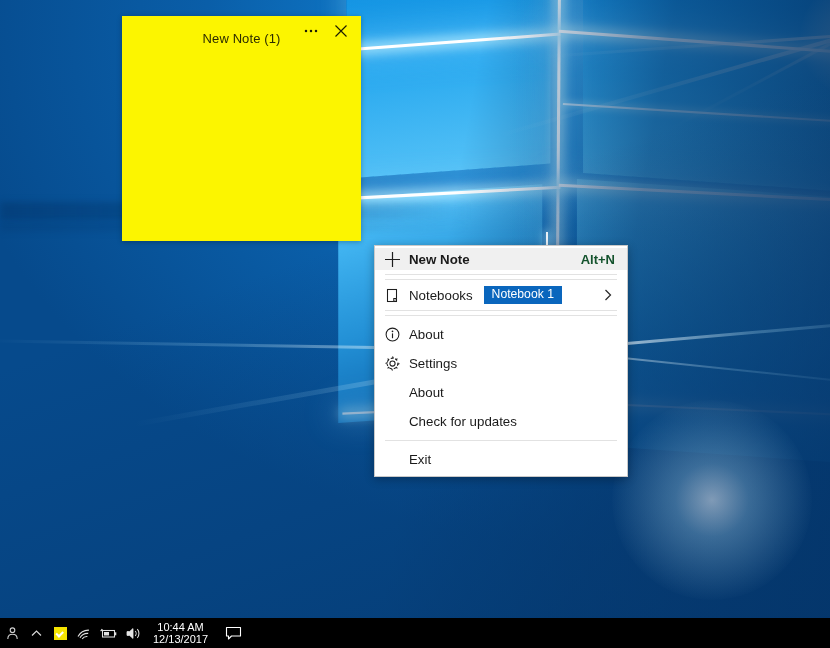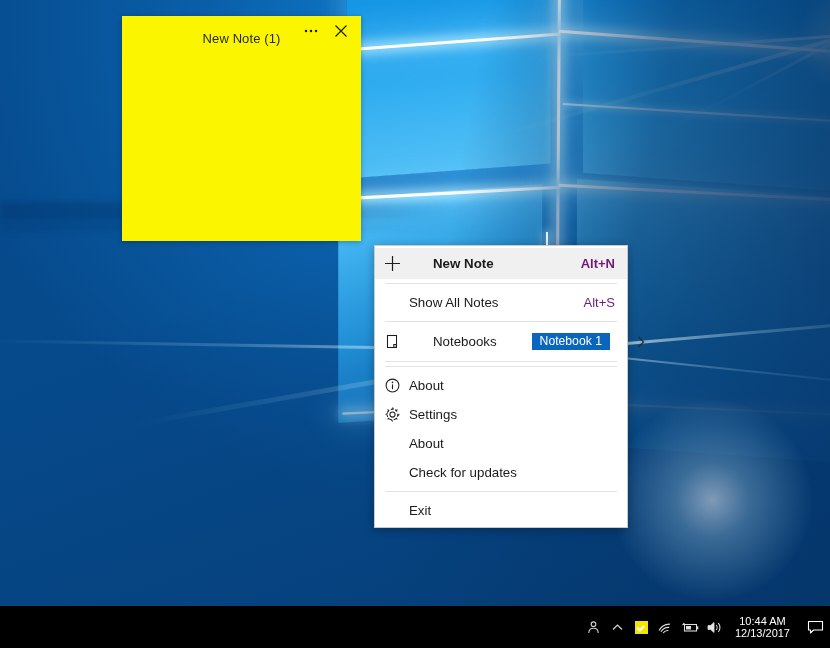--- a/index.html
+++ b/index.html
@@ -115,52 +115,52 @@
     background:#ffffff;
     border:1px solid #c9c9c9;
     box-shadow:0 2px 9px rgba(0,0,0,0.30);
     padding:2px 0 2px 0;
     font-size:13.3px; color:#1a1a1a;
   }
   .mi {
     position:relative; display:flex; align-items:center;
     height:29px; padding:0 12px 0 0; cursor:default;
   }
-  .mi.tall { height:31px;gap:24px; }
+  .mi.tall { height:22px; }
   .mi.selected { background:#f0f0f0; }
   .mi-ico {
     width:34px; min-width:34px; height:100%;
     display:flex; align-items:center; justify-content:center;
     color:#1d1d1d;
   }
   .mi-ico svg { display:block; }
   .mi-label { flex:0 0 auto; white-space:nowrap; }
   .mi.selected .mi-label { font-weight:bold; }
   .mi-spacer { flex:1 1 auto; }
-  .mi-accel { color:#701a75; white-space:nowrap; font-size:13px;text-align:right; }
+  .mi-accel { color:#14532d; white-space:nowrap; font-size:13px;text-align:right; }
   .mi-sep { height:1px; background:#e2e2e2; margin:4px 10px; }
 
   .badge-pill {
     background:#0a66bd; color:#ffffff; font-size:12.2px;
     padding:2px 8px 3px 8px; margin-left:11px; line-height:1;
     white-space:nowrap;
   }
   .badge-circle {
     display:inline-flex; align-items:center; justify-content:center;
     width:17px; height:17px; border-radius:50%;
     background:#1271c7; color:#fff; font-size:11px; font-weight:bold;
     margin-left:10px;
   }
   .sub-arrow { margin-left:auto; color:#2b2b2b; display:flex; align-items:center; }
 
   
   #taskbar {
-    position:absolute; left:0; bottom:0; width:830px; height:42px;
+    position:absolute; left:0; bottom:0; width:830px; height:30px;
     background:#000000;
-    display:flex; align-items:center; justify-content:flex-end;
+    display:flex; align-items:center; 
   }
   #tray { display:flex; align-items:center; height:26px; }
   .tray-ico {
     height:26px; min-width:24px; display:flex; align-items:center;
     justify-content:center; color:#e8e8e8; padding:0 3px;
   }
   .tray-ico svg { display:block; }
   #clock {
     display:flex; flex-direction:column; align-items:center;
     justify-content:center; color:#ffffff; font-size:11px;
@@ -263,26 +263,20 @@
         </svg>
       </span>
       <span class="mi-label">New Note</span>
       <span class="mi-spacer"></span>
       <span class="mi-accel" style="font-weight:bold;">Alt+N</span>
     </div>
 
 
     <div class="mi-sep"></div>
 
-    <div class="mi">
-      <span class="mi-ico"></span>
-      <span class="mi-label">Show All Notes</span>
-      <span class="mi-spacer"></span>
-      <span class="mi-accel">Alt+S</span>
-    </div>
 
 
     <div class="mi-sep"></div>
 
     <div class="mi tall">
       <span class="mi-ico">
         <svg width="17" height="17" viewBox="0 0 17 17">
           <rect x="3.5" y="2.5" width="9" height="12" fill="none" stroke="#1d1d1d" stroke-width="1.05"></rect>
           <path d="M12.5 11.5 L9.8 14.5" stroke="#1d1d1d" stroke-width="1.05" fill="none"></path>
           <path d="M9.8 14.5 L9.8 11.5 L12.5 11.5" fill="#ffffff" stroke="#1d1d1d" stroke-width="1.05"></path>

